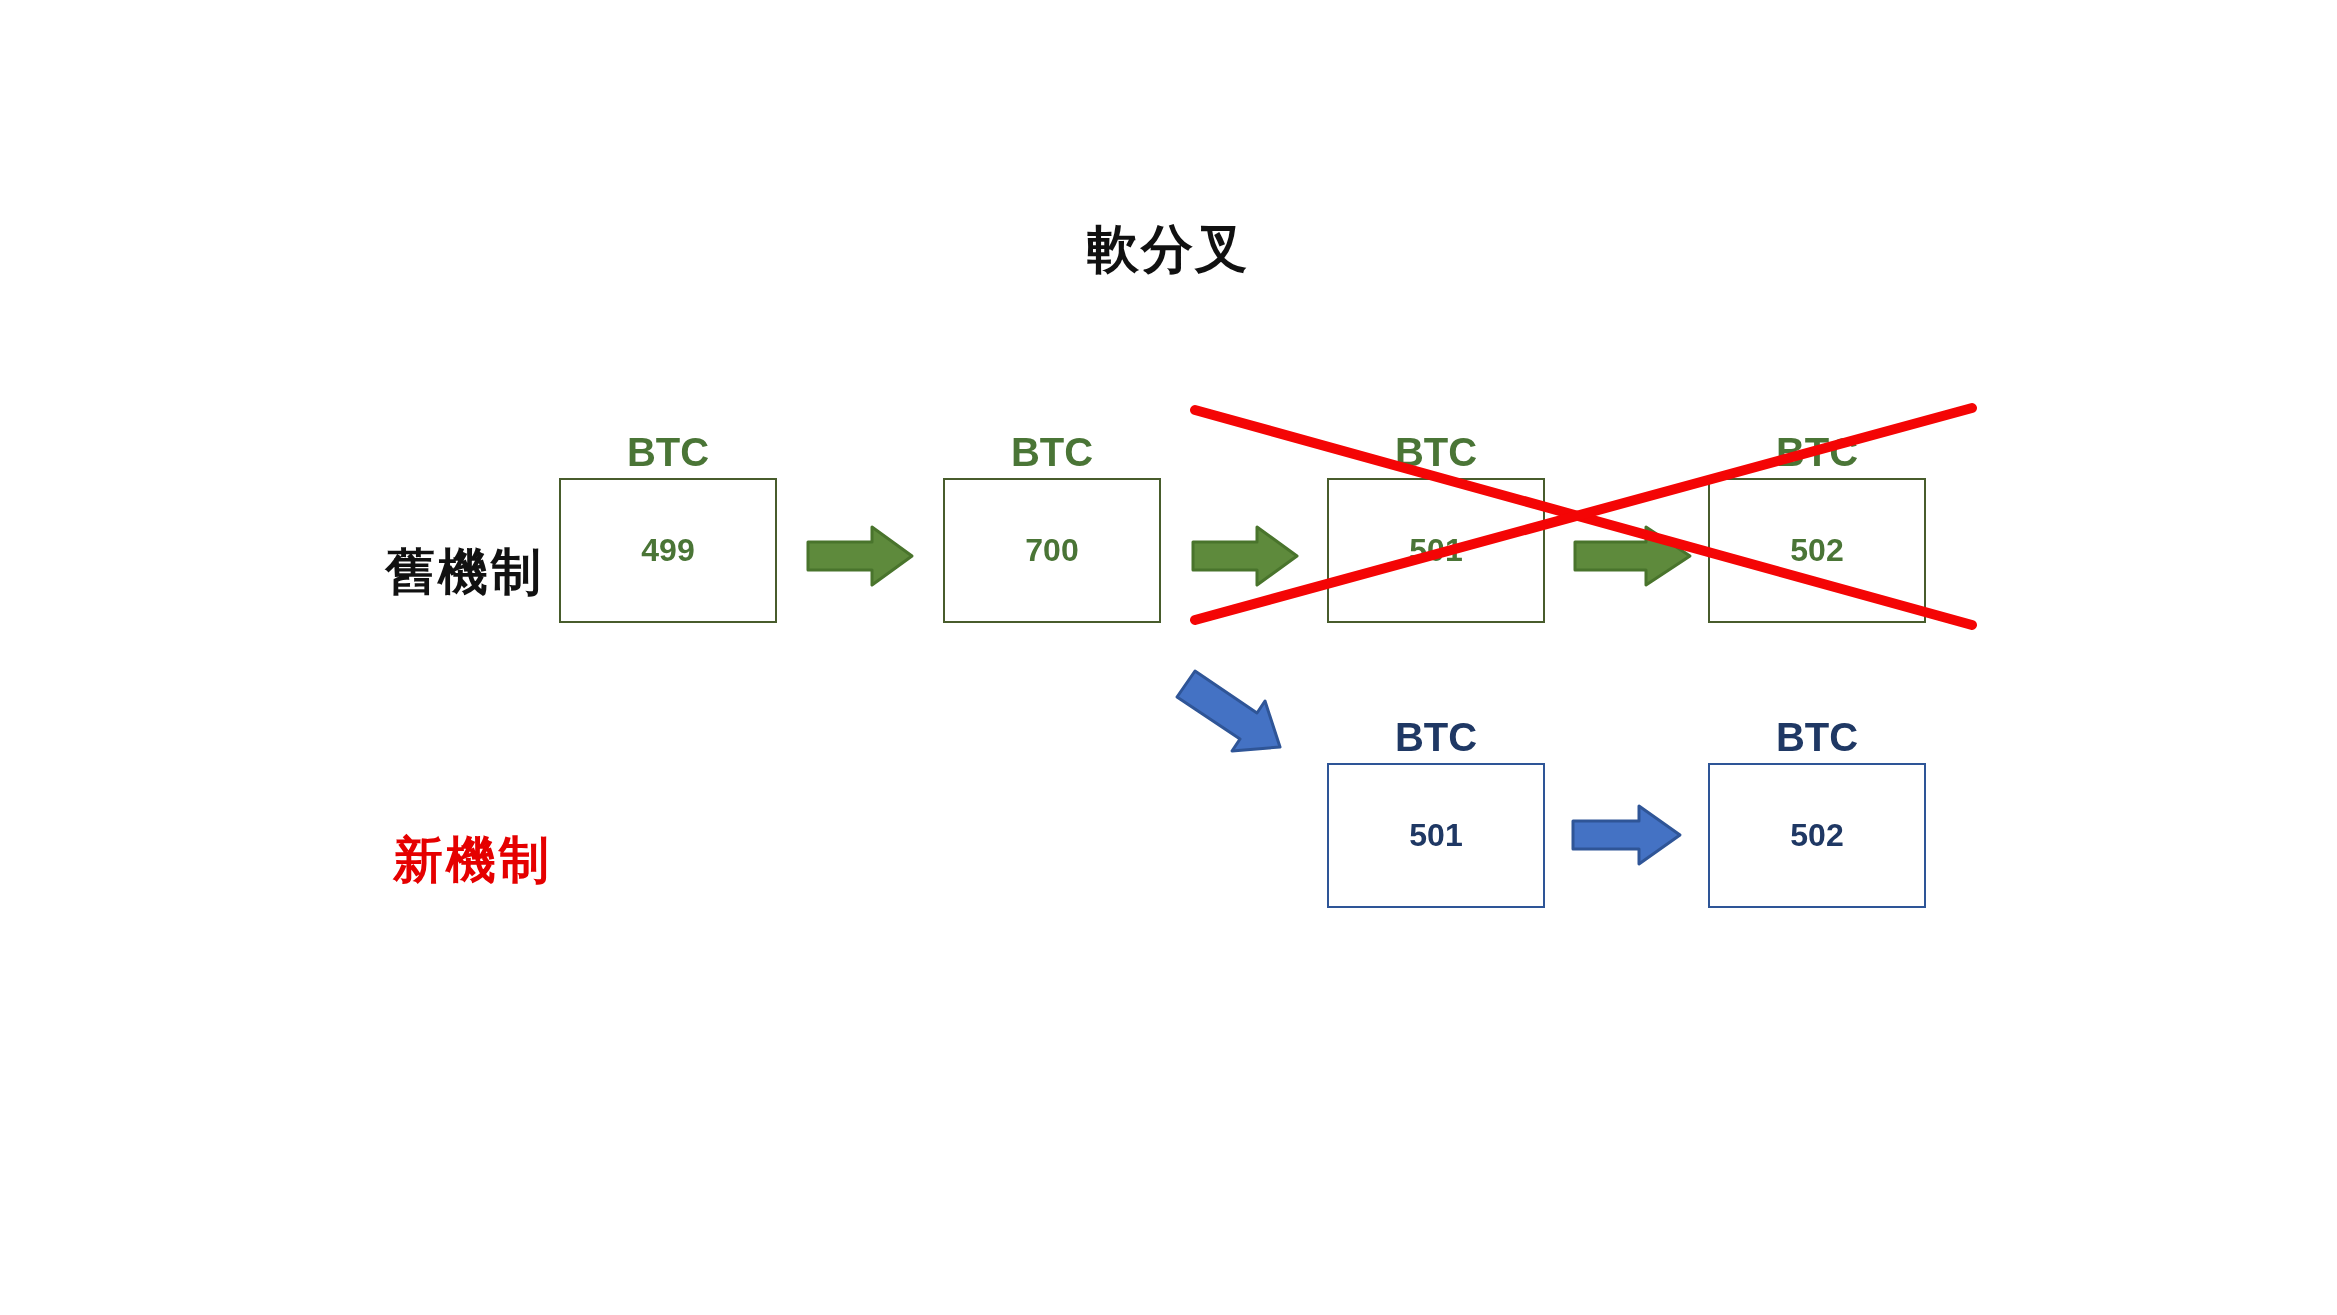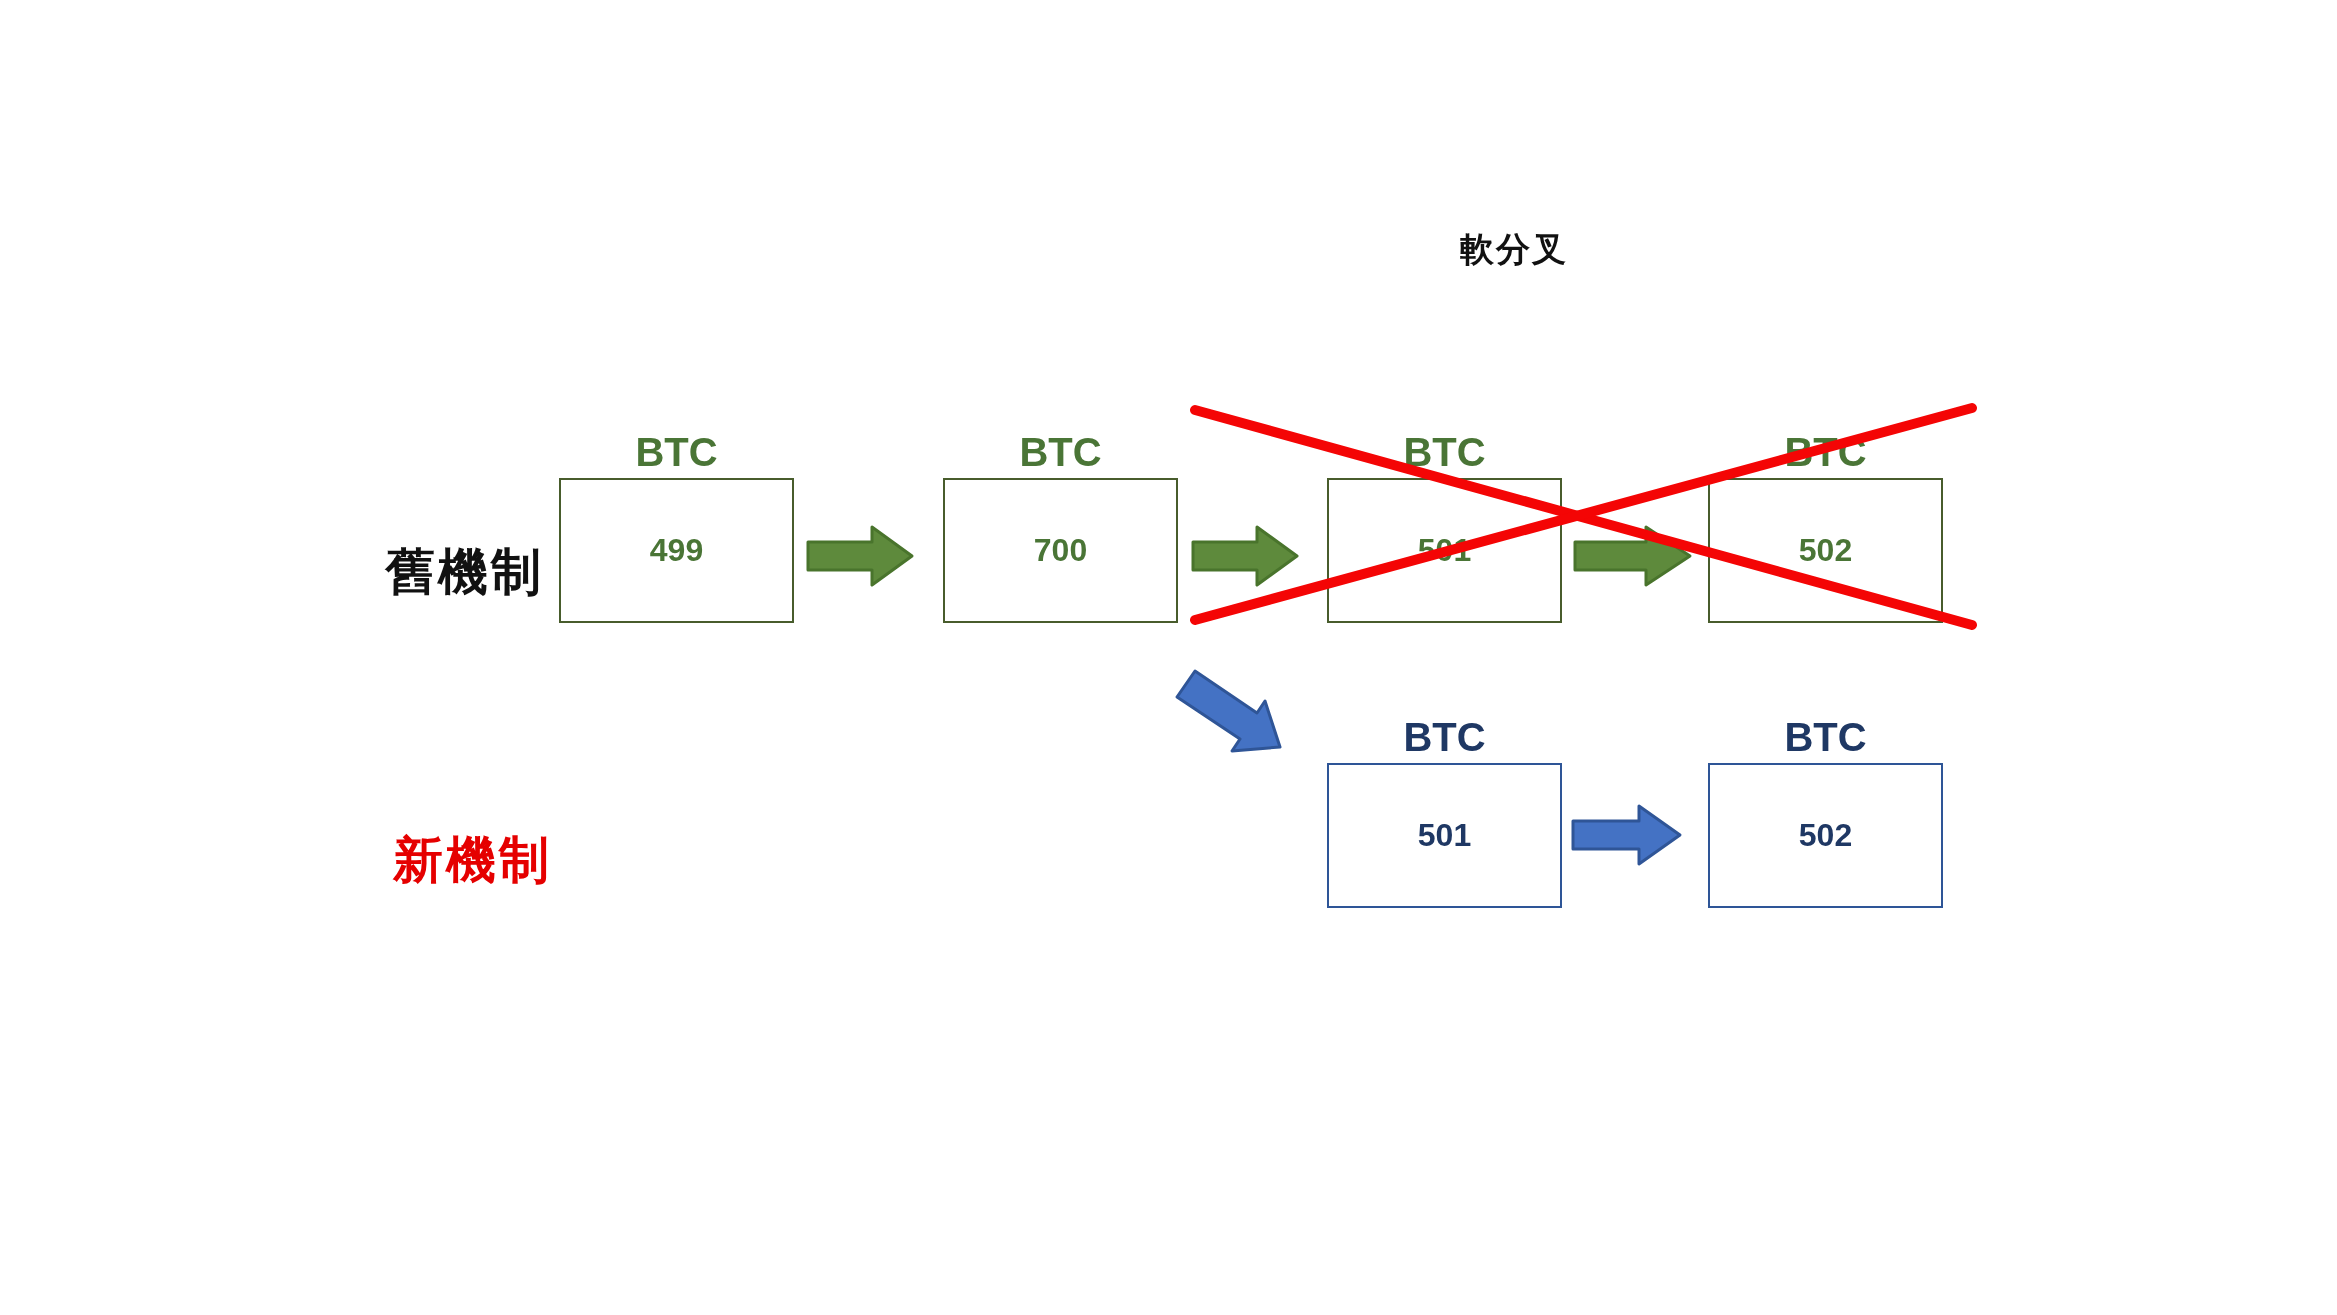--- a/index.html
+++ b/index.html
@@ -5,35 +5,35 @@
   html,body{margin:0;padding:0;background:#ffffff;}
   body{
     width:2337px;height:1315px;position:relative;overflow:hidden;
     font-family:"Liberation Sans", sans-serif;
   }
   .stage{position:absolute;left:0;top:0;width:2337px;height:1315px;background:#ffffff;}
 
   
   .title{
     position:absolute;left:768px;top:222px;width:800px;
-    text-align:right;color:var(--label_black);
-    font-weight:600;font-size:34px;line-height:54px;
+    text-align:center;color:var(--label_black);
+    font-weight:600;font-size:52px;line-height:54px;
     letter-spacing:2px;
   }
 
   
   .row-label{
     position:absolute;font-weight:600;font-size:50px;line-height:50px;
     letter-spacing:3px;color:var(--label_black);margin-top:23px;
   }
   .row-label.old{left:385px;top:524px;}
   .row-label.new{left:393px;top:812px;color:var(--label_red);}
 
   
-  .block{position:absolute;width:235px;}
+  .block{position:absolute;width:218px;}
   .block .coin-label{
     height:52px;display:flex;align-items:center;justify-content:center;
     font-size:40px;font-weight:600;
   }
   .block .box{
     height:141px;background:#ffffff;
     display:flex;align-items:center;justify-content:center;
     font-size:32px;font-weight:600;
   }
   .block.old .coin-label{color:var(--green_text);}

